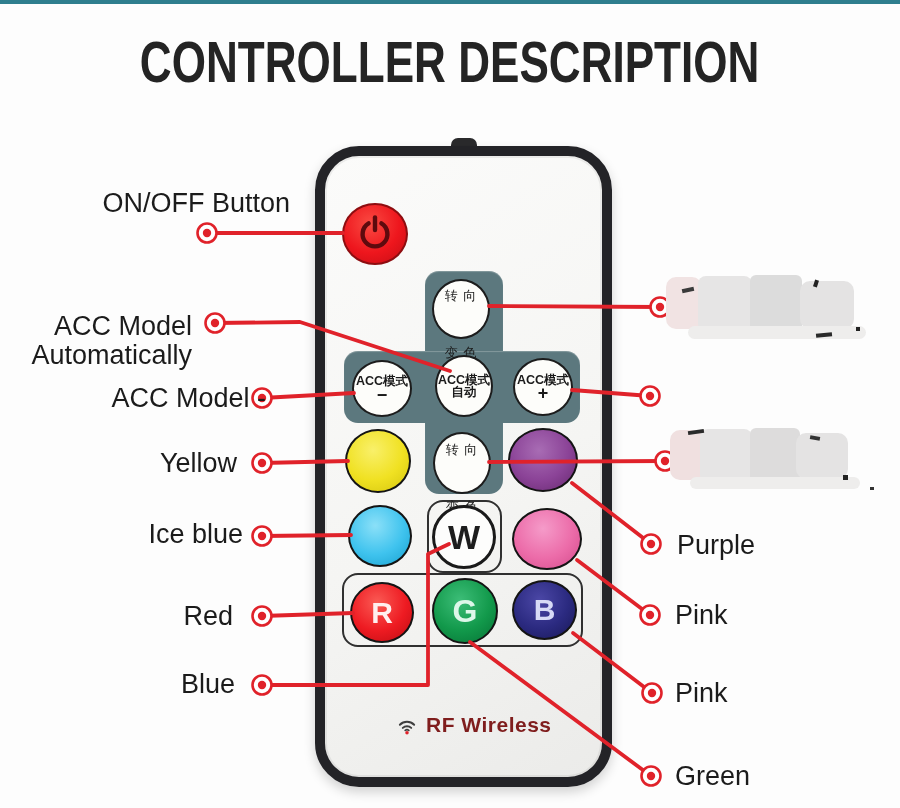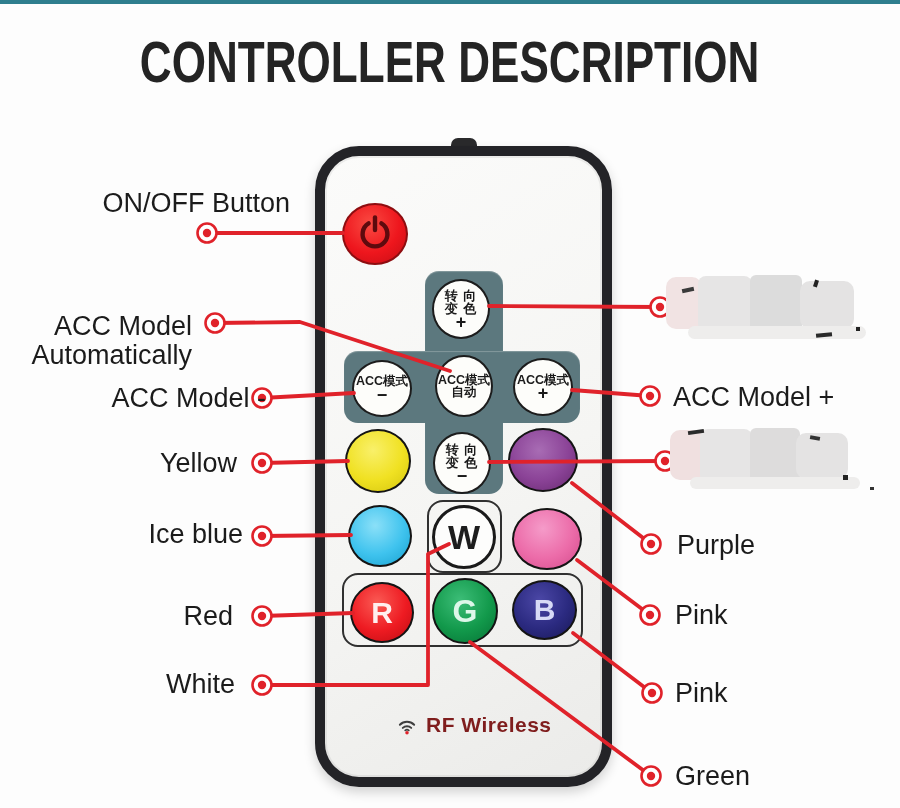--- a/index.html
+++ b/index.html
@@ -32,21 +32,21 @@
   .cross-v { position:absolute; left:425px; top:271px; width:78px; height:223px; background:#5c787e; border-radius:14px; z-index:2; box-shadow:inset 0 1px 1px rgba(255,255,255,0.25); }
   .cross-h { position:absolute; left:344px; top:351px; width:236px; height:72px;  background:#5c787e; border-radius:14px; z-index:2; box-shadow:inset 0 1px 1px rgba(255,255,255,0.25); }
 
   
   .btn {
     position:absolute; border-radius:50%; z-index:3;
     display:flex; flex-direction:column; align-items:center; justify-content:center;
     text-align:center; color:#1a1a1a;
   }
   .padbtn { background:#fdfdfa; border:2.5px solid #1c1c1c; line-height:1.0; }
-  .cnline { font-size:13px; font-weight:bold; letter-spacing:1px; }
+  .cnline { font-size:13px; font-weight:normal; letter-spacing:1px;margin-top:44px; }
   .accline { font-size:12.5px; font-weight:bold; letter-spacing:0px; }
   .sign { font-size:18px; font-weight:bold; line-height:0.8; }
 
   .colorbtn { border:2px solid #141414; }
   .letter { font-weight:bold; }
 
   #btn-power   { left:342px; top:203px; width:66px; height:62px; background:radial-gradient(circle at 42% 32%, #fa4a42 0%, #ee161d 55%, #c40d14 100%); border:2px solid #8e0d10; }
   #btn-turn-plus  { left:432px; top:279px; width:58px; height:60px; }
   #btn-acc-minus  { left:352px; top:360px; width:60px; height:57px; }
   #btn-acc-auto   { left:435px; top:355px; width:58px; height:62px; }
@@ -254,22 +254,21 @@
 
   <div class="lbl rightal" id="lbl-onoff">ON/OFF Button</div>
   <div class="lbl rightal" id="lbl-accauto">
     <div>ACC Model</div>
     <div>Automatically</div>
   </div>
   <div class="lbl rightal" id="lbl-accminus">ACC Model -</div>
   <div class="lbl rightal" id="lbl-yellow">Yellow</div>
   <div class="lbl rightal" id="lbl-iceblue">Ice blue</div>
   <div class="lbl rightal" id="lbl-red">Red</div>
-  <div class="lbl rightal" id="lbl-white">White</div>
-  <div class="lbl" id="lbl-accplus">ACC Model +</div>
+  <div class="lbl rightal" id="lbl-white">Blue</div>
   <div class="lbl" id="lbl-purple">Purple</div>
   <div class="lbl" id="lbl-pink">Pink</div>
   <div class="lbl" id="lbl-blue">Pink</div>
   <div class="lbl" id="lbl-green">Green</div>
 
   <div class="smudge">
     <div class="patch" style="left:666px;top:277px;width:36px;height:52px;background:#f1e3e3;border-radius:10px;"></div>
     <div class="patch" style="left:698px;top:276px;width:54px;height:56px;background:#e6e5e5;border-radius:8px;"></div>
     <div class="patch" style="left:750px;top:275px;width:52px;height:58px;background:#dcdcdc;border-radius:6px;"></div>
     <div class="patch" style="left:800px;top:281px;width:54px;height:48px;background:#e4e3e3;border-radius:10px;"></div>

